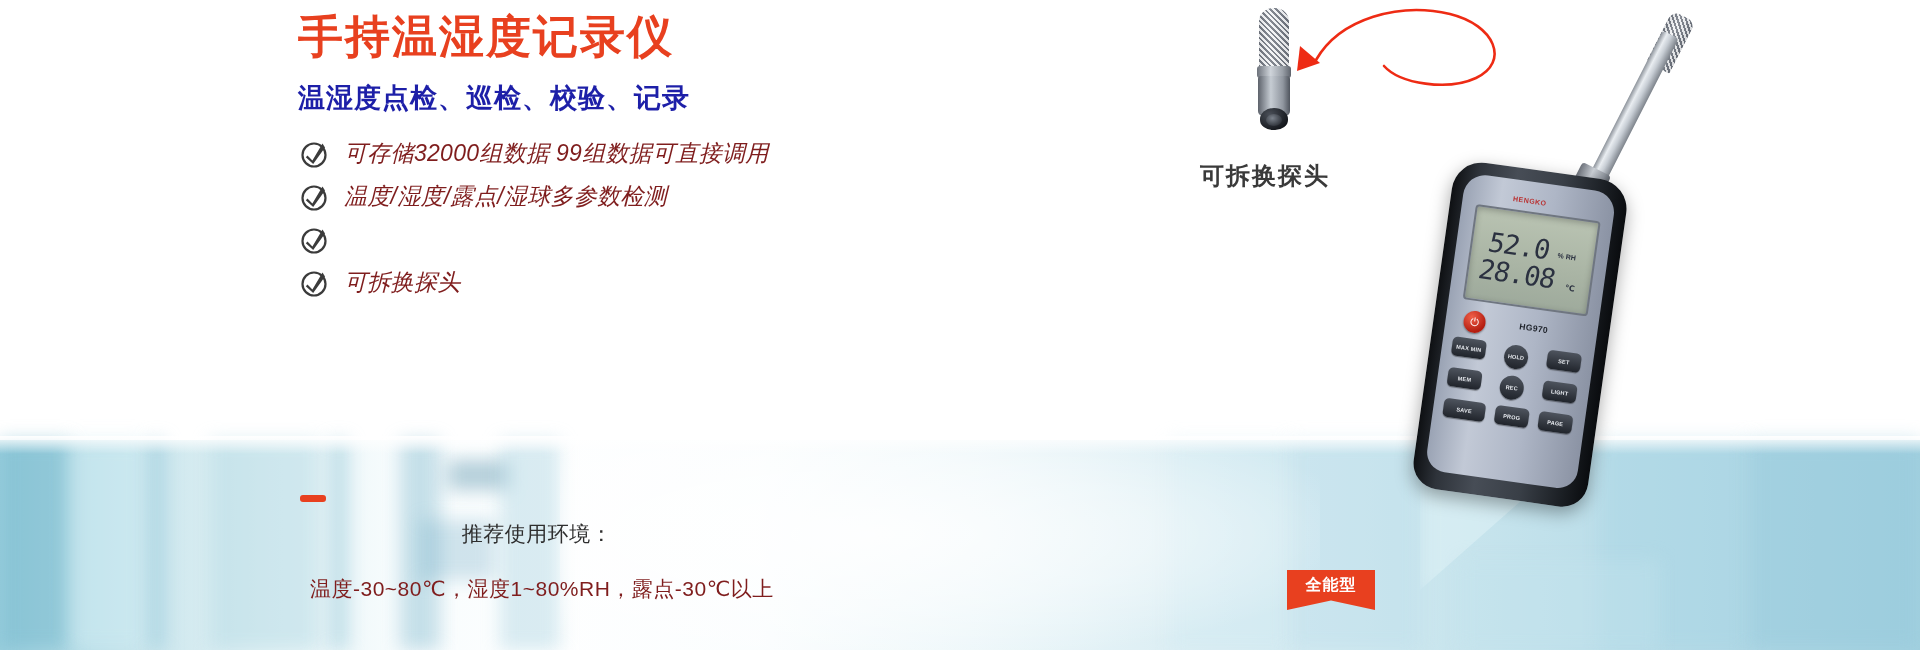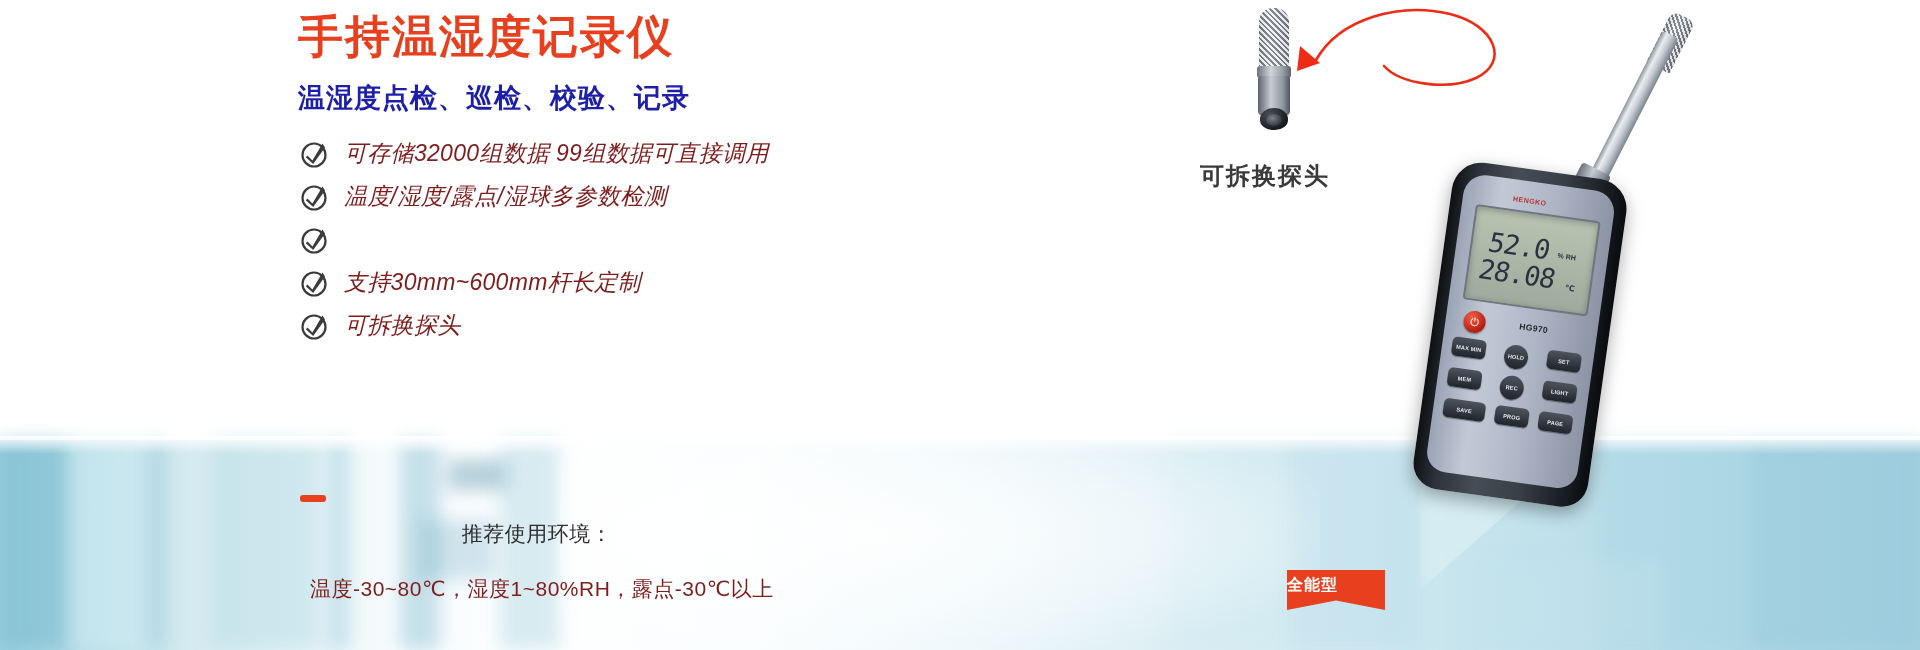--- a/index.html
+++ b/index.html
@@ -188,25 +188,25 @@
     background:linear-gradient(to bottom,#4e545e,#20242b);
     color:#e9ecf1; font-size:5.5px; font-weight:bold;
     display:flex; align-items:center; justify-content:center; letter-spacing:.2px;
     box-shadow:0 1px 1px rgba(0,0,0,.4);
   }
   .key.wide { width:42px; }
   .key.rnd { width:24px; height:24px; border-radius:50%; }
 
   
   .badge {
-    position:absolute; left:1287px; top:570px; width:98px; height:40px;
+    position:absolute; left:1287px; top:570px; width:88px; height:40px;
     background:#e8401f;
     clip-path:polygon(0 0,100% 0,100% 100%,50% 76%,0 100%);
     color:#fff; font-size:16px; font-weight:bold;
-    text-align:left; line-height:30px; letter-spacing:1px;
+    text-align:center; line-height:30px; letter-spacing:1px;
   }
 </style>
 </head>
 <body>
 
 <div id="banner">
 
   <div class="band"></div>
   <div class="band-tex">
     <div class="blk" style="left:0px;   top:0px;   width:70px;  height:210px; background:rgba(120,185,205,.55);"></div>
@@ -258,29 +258,20 @@
         </svg>
       </span>
     </div>
     <div class="feat">
       <span class="ck">
         <svg width="30" height="30" viewBox="0 0 30 30">
           <circle cx="14" cy="16" r="11.5" fill="none" stroke="#3b3b3b" stroke-width="2.2"></circle>
           <path d="M7.5 16.5 L12.4 21.5 L22.5 4.5 L25 8.5 L13.2 25 L5.8 18.2 Z" fill="#3b3b3b"></path>
         </svg>
       </span>
-      <span class="ftxt">支持30mm~600mm杆长定制</span>
-    </div>
-    <div class="feat">
-      <span class="ck">
-        <svg width="30" height="30" viewBox="0 0 30 30">
-          <circle cx="14" cy="16" r="11.5" fill="none" stroke="#3b3b3b" stroke-width="2.2"></circle>
-          <path d="M7.5 16.5 L12.4 21.5 L22.5 4.5 L25 8.5 L13.2 25 L5.8 18.2 Z" fill="#3b3b3b"></path>
-        </svg>
-      </span>
       <span class="ftxt">可拆换探头</span>
     </div>
   </div>
 
   <div class="dash"></div>
   <div class="env">
     <div class="env-l1">推荐使用环境：</div>
     <div class="env-l2">温度-30~80℃，湿度1~80%RH，露点-30℃以上</div>
   </div>
 

